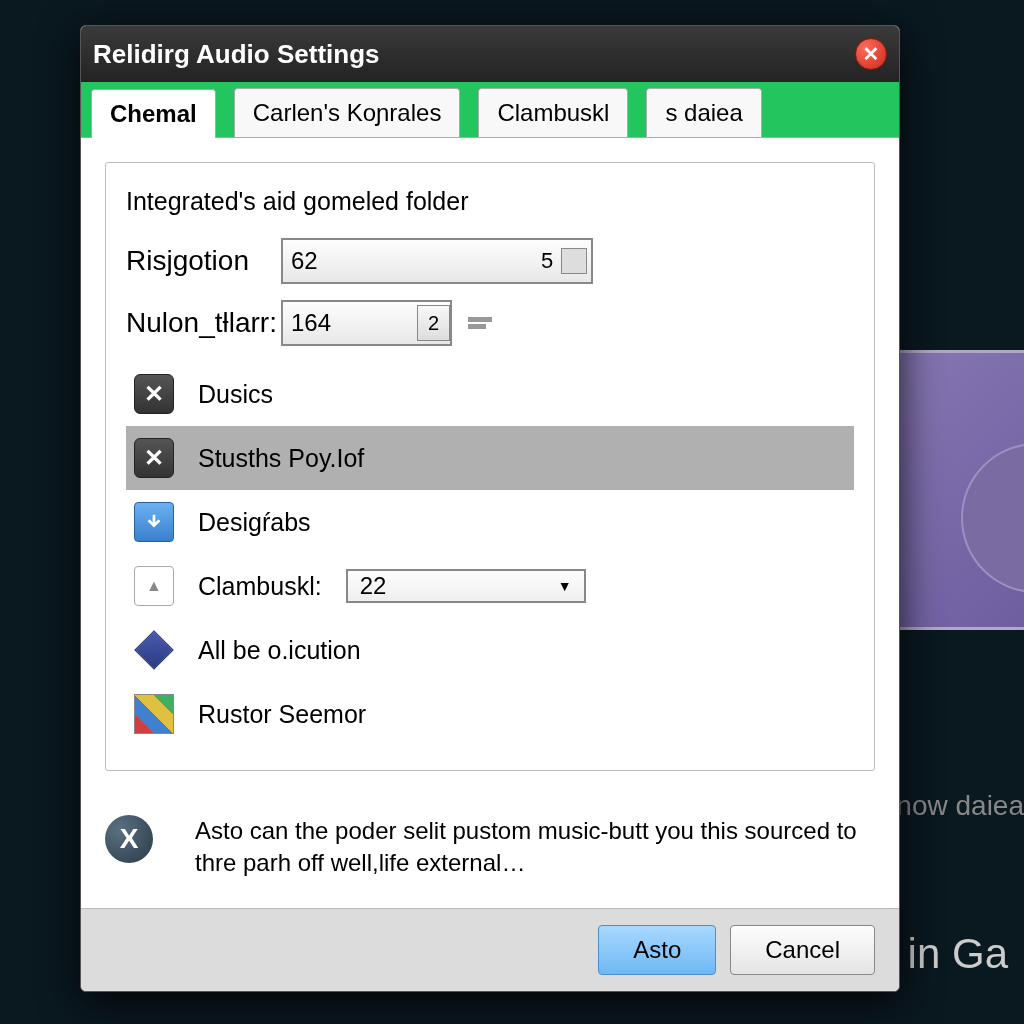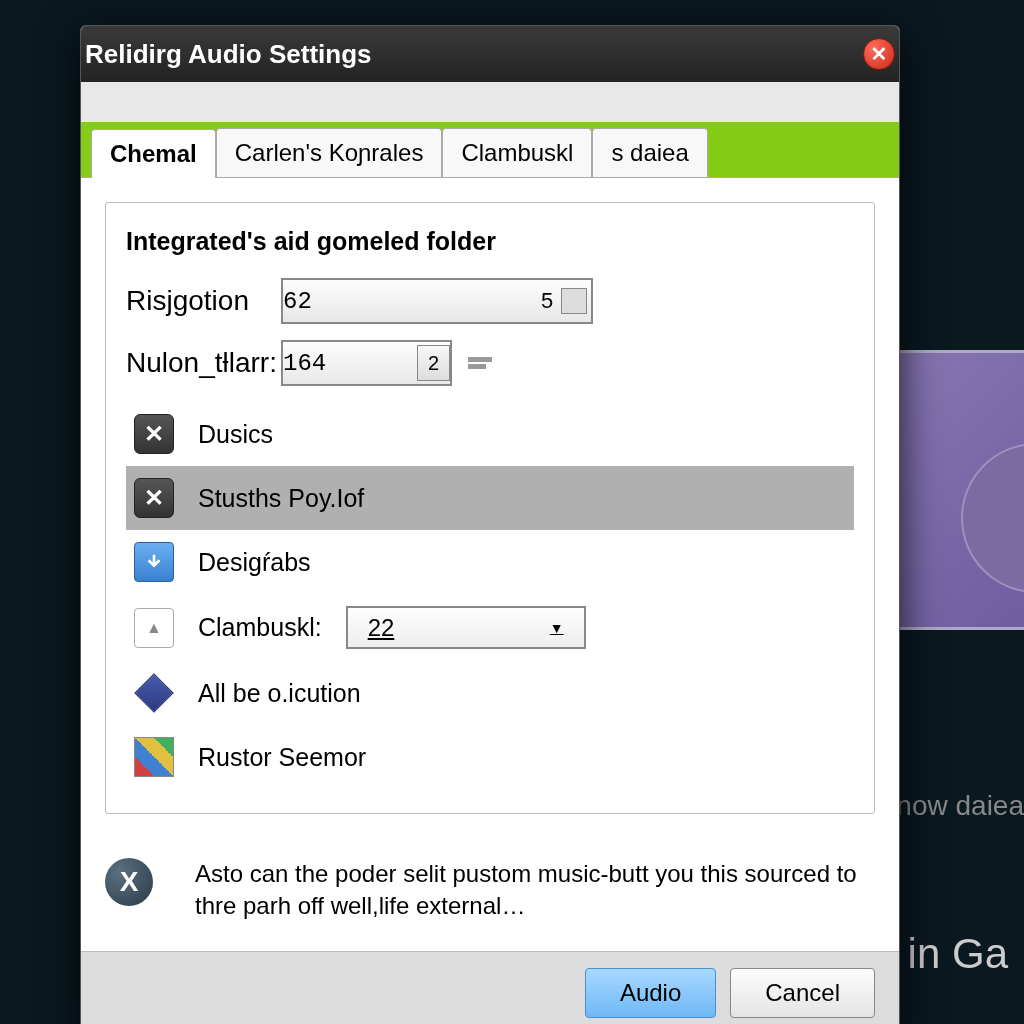--- a/index.html
+++ b/index.html
@@ -62,21 +62,21 @@
   width: 820px;
   background: #e8e8e8;
   border: 1px solid #555;
   border-radius: 6px;
   box-shadow: 0 10px 40px rgba(0,0,0,0.8);
   overflow: hidden;
 }
 .titlebar {
   background: linear-gradient(to bottom, #3a3a3a, #232323);
   color: #fff;
-  padding: 12px 4px;
+  padding: 12px 12px;
   font-size: 26px;
   font-weight: bold;
   display: flex;
   justify-content: space-between;
   align-items: center;
 }
 .close-btn {
   width: 32px;
   height: 32px;
   border-radius: 50%;
@@ -85,26 +85,25 @@
   display: flex;
   align-items: center;
   justify-content: center;
   color: #fff;
   font-weight: bold;
   font-size: 20px;
   cursor: pointer;
 }
 .tabs {
   display: flex;
-  background: #84cc16;
+  background: #22c55e;
   border-bottom: 1px solid #aaa;
   padding-left: 10px;
   padding-top: 6px;
-  gap: 0;
-  margin-top: 40px;
+  gap: 18px;
 }
 .tab {
   padding: 10px 18px;
   background: #f8f8f8;
   border: 1px solid #aaa;
   border-bottom: none;
   border-radius: 4px 4px 0 0;
   font-size: 24px;
   cursor: pointer;
 }
@@ -118,21 +117,21 @@
   background: #fff;
   padding: 24px;
 }
 .groupbox {
   border: 1px solid #bbb;
   border-radius: 3px;
   padding: 24px 20px;
 }
 .group-title {
   font-size: 25px;
-  font-weight: bold;
+  font-weight: normal;
   margin-bottom: 22px;
 }
 .row {
   display: flex;
   align-items: center;
   margin-bottom: 16px;
 }
 .row-label {
   width: 155px;
   font-size: 28px;
@@ -140,24 +139,23 @@
 .spin-wrap {
   display: flex;
   align-items: center;
   border: 2px solid #888;
   background: linear-gradient(to bottom, #fdfdfd, #e8e8e8);
   height: 46px;
 }
 .spin-input {
   border: none;
   background: transparent;
-  padding: 4px 0;
+  padding: 4px 8px;
   font-size: 24px;
   outline: none;
-  font-family: Liberation Mono, monospace;
 }
 .spin-aux {
   padding: 0 8px;
   font-size: 22px;
 }
 .spin-btn {
   width: 26px;
   height: 26px;
   border: 1px solid #888;
   background: #ddd;
@@ -233,28 +231,27 @@
   background: linear-gradient(135deg, #4a5ab0, #2a3a80);
   border: 1px solid #1a2a60;
 }
 .icon-grid {
   background: linear-gradient(45deg,#d04040 25%, #4080d0 25% 50%, #e0c040 50% 75%, #40b060 75%);
   border:1px solid #888;
 }
 .combo {
   border: 2px solid #888;
   background: linear-gradient(to bottom, #fdfdfd, #eee);
-  padding: 6px 20px;
+  padding: 6px 12px;
   font-size: 24px;
   display: flex;
   align-items: center;
   justify-content: space-between;
   min-width: 240px;
-  height: 43px;
-  text-decoration: underline;
+  height: 34px;
 }
 .combo .caret {
   font-size: 14px;
 }
 .info-row {
   display: flex;
   align-items: flex-start;
   gap: 22px;
   padding: 20px 24px 28px;
   background: #fff;
@@ -393,16 +390,16 @@
       </div>
     </div>
   </div>
 
   <div class="info-row">
     <div class="info-icon">X</div>
     <div class="info-text">Asto can the poder selit pustom music-butt you this sourced to thre parh off well,life external…</div>
   </div>
 
   <div class="button-bar">
-    <button class="btn primary">Audio</button>
+    <button class="btn primary">Asto</button>
     <button class="btn">Cancel</button>
   </div>
 </div>
 
 </body></html>

